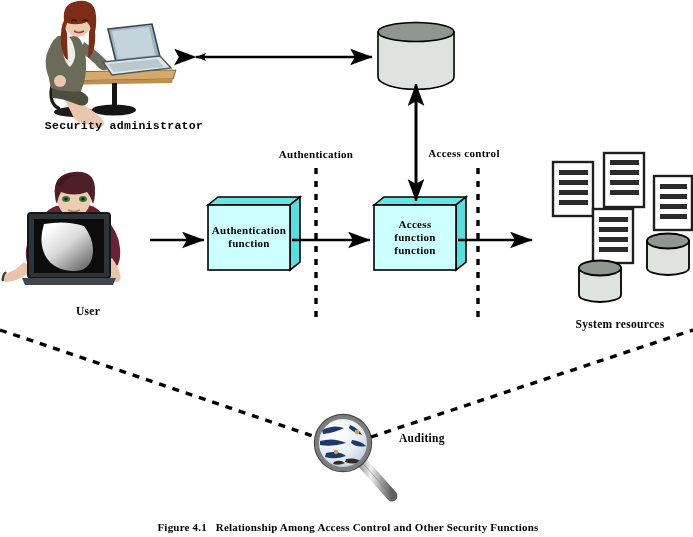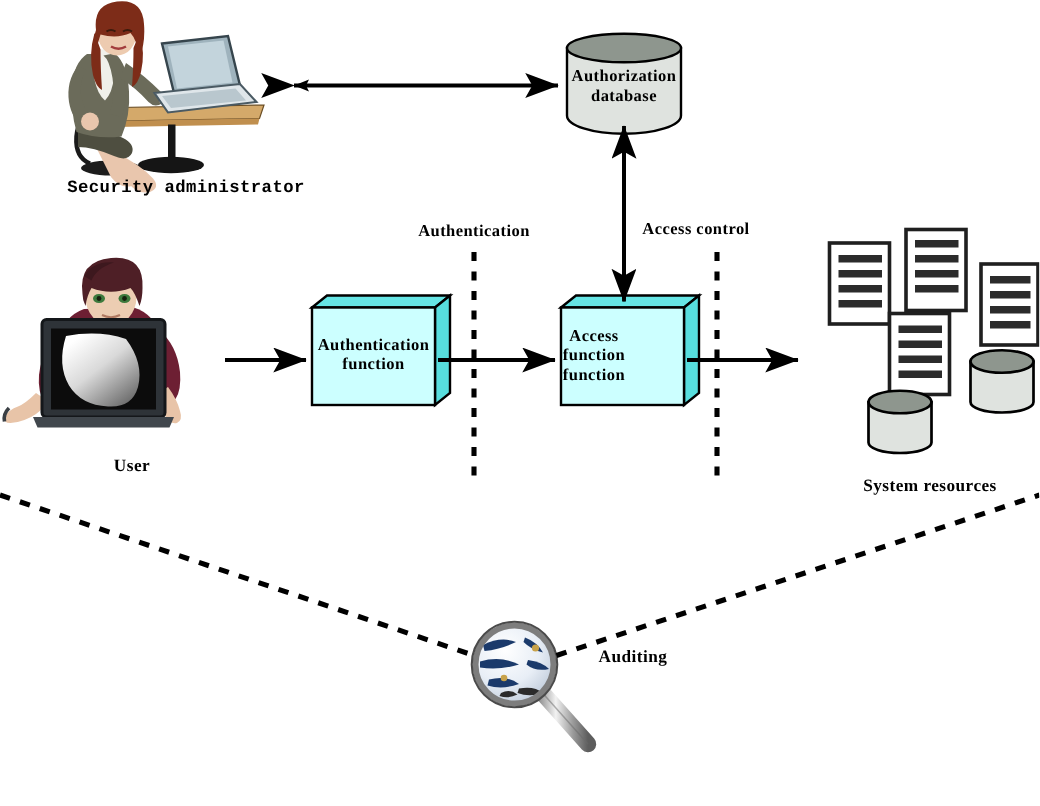--- a/index.html
+++ b/index.html
@@ -241,38 +241,37 @@
     <line x1="478" y1="168" x2="478" y2="324" stroke="#000" stroke-width="3.4" stroke-dasharray="6 7"></line>
 
     <line x1="0" y1="330" x2="316" y2="437" stroke="#000" stroke-width="3.4" stroke-dasharray="7 7"></line>
     <line x1="371" y1="437" x2="693" y2="330" stroke="#000" stroke-width="3.4" stroke-dasharray="7 7"></line>
   </svg>
 
   <div class="lbl lbl-node ctr" style="left:124px; top:119px;font-family:Liberation Mono, monospace;">Security administrator</div>
 
   <div class="lbl lbl-node ctr" style="left:88px; top:305px;">User</div>
 
-  <div class="lbl lbl-db ctr" style="left:416px; top:45px;">
-    <div>Authorization</div>
-    <div>database</div>
-  </div>
 
   <div class="lbl lbl-box ctr" style="left:249px; top:224px;">
     <div>Authentication</div>
     <div>function</div>
   </div>
 
-  <div class="lbl lbl-box ctr" style="left:396px; top:218px;">
+  <div class="lbl lbl-box ctr" style="left:415px; top:218px;">
     <div>Access</div>
     <div>function</div>
     <div>function</div>
   </div>
 
   <div class="lbl lbl-zone ctr" style="left:316px; top:148px;">Authentication</div>
 
   <div class="lbl lbl-zone ctr" style="left:464px; top:147px;">Access control</div>
 
   <div class="lbl lbl-node ctr" style="left:620px; top:318px;">System resources</div>
 
   <div class="lbl lbl-node" style="left:399px; top:432px;text-align:center;">Auditing</div>
 
+  <div class="lbl lbl-caption ctr" style="left:348px; top:521px;">
+    <span>Figure 4.1</span>&nbsp;&nbsp;&nbsp;<span>Relationship Among Access Control and Other Security Functions</span>
+  </div>
 
 </div>
 
 </body></html>

